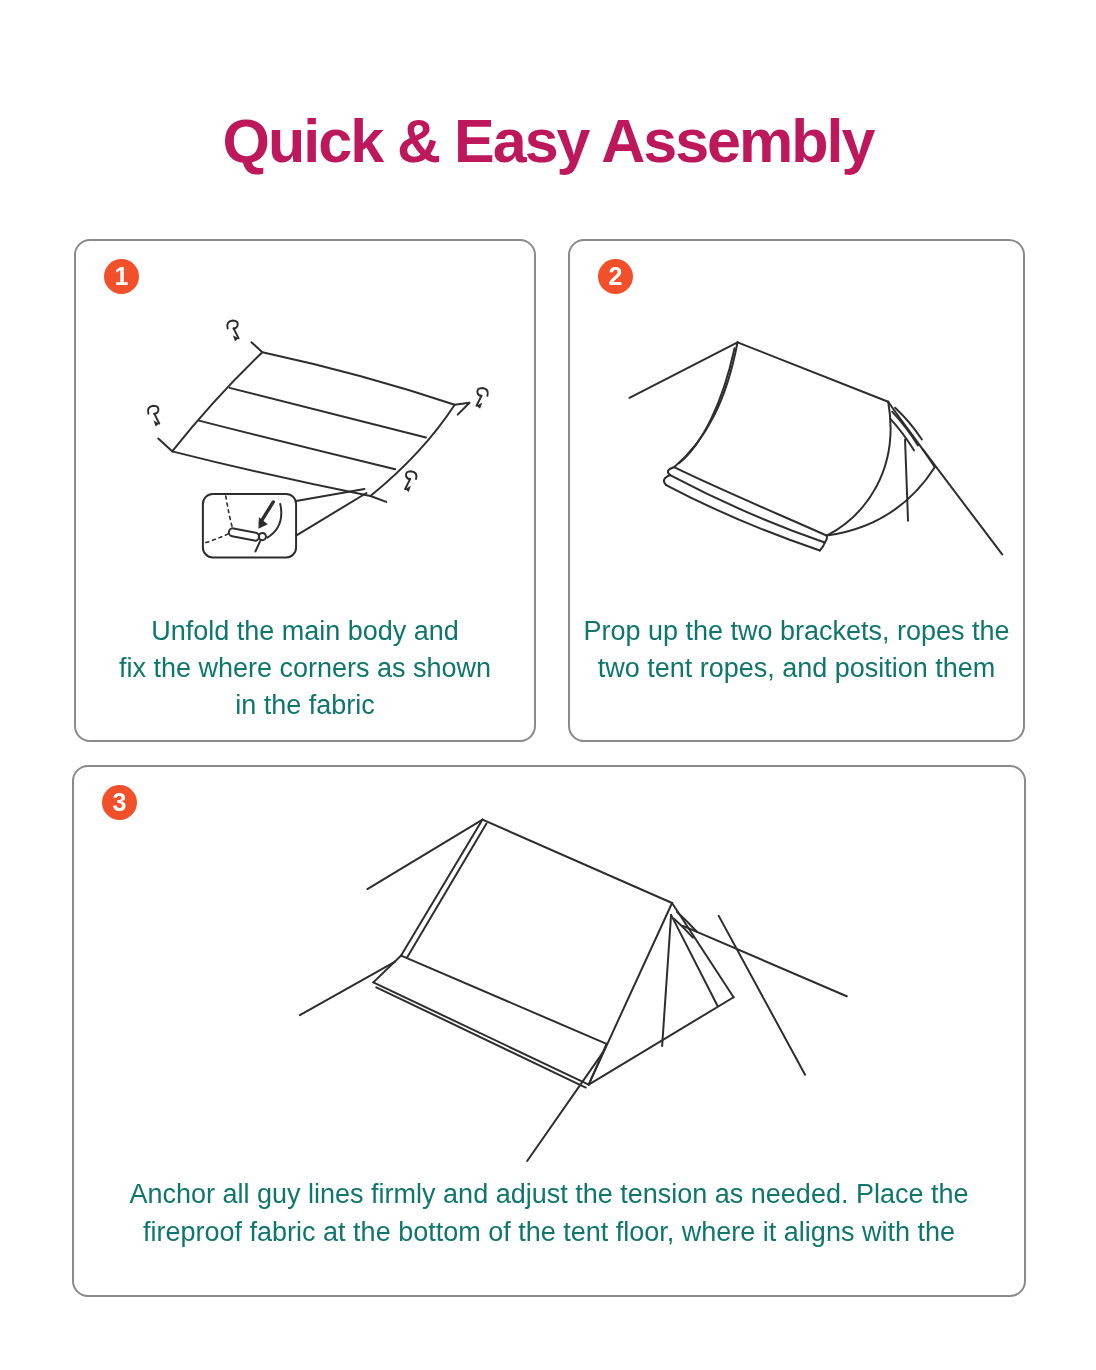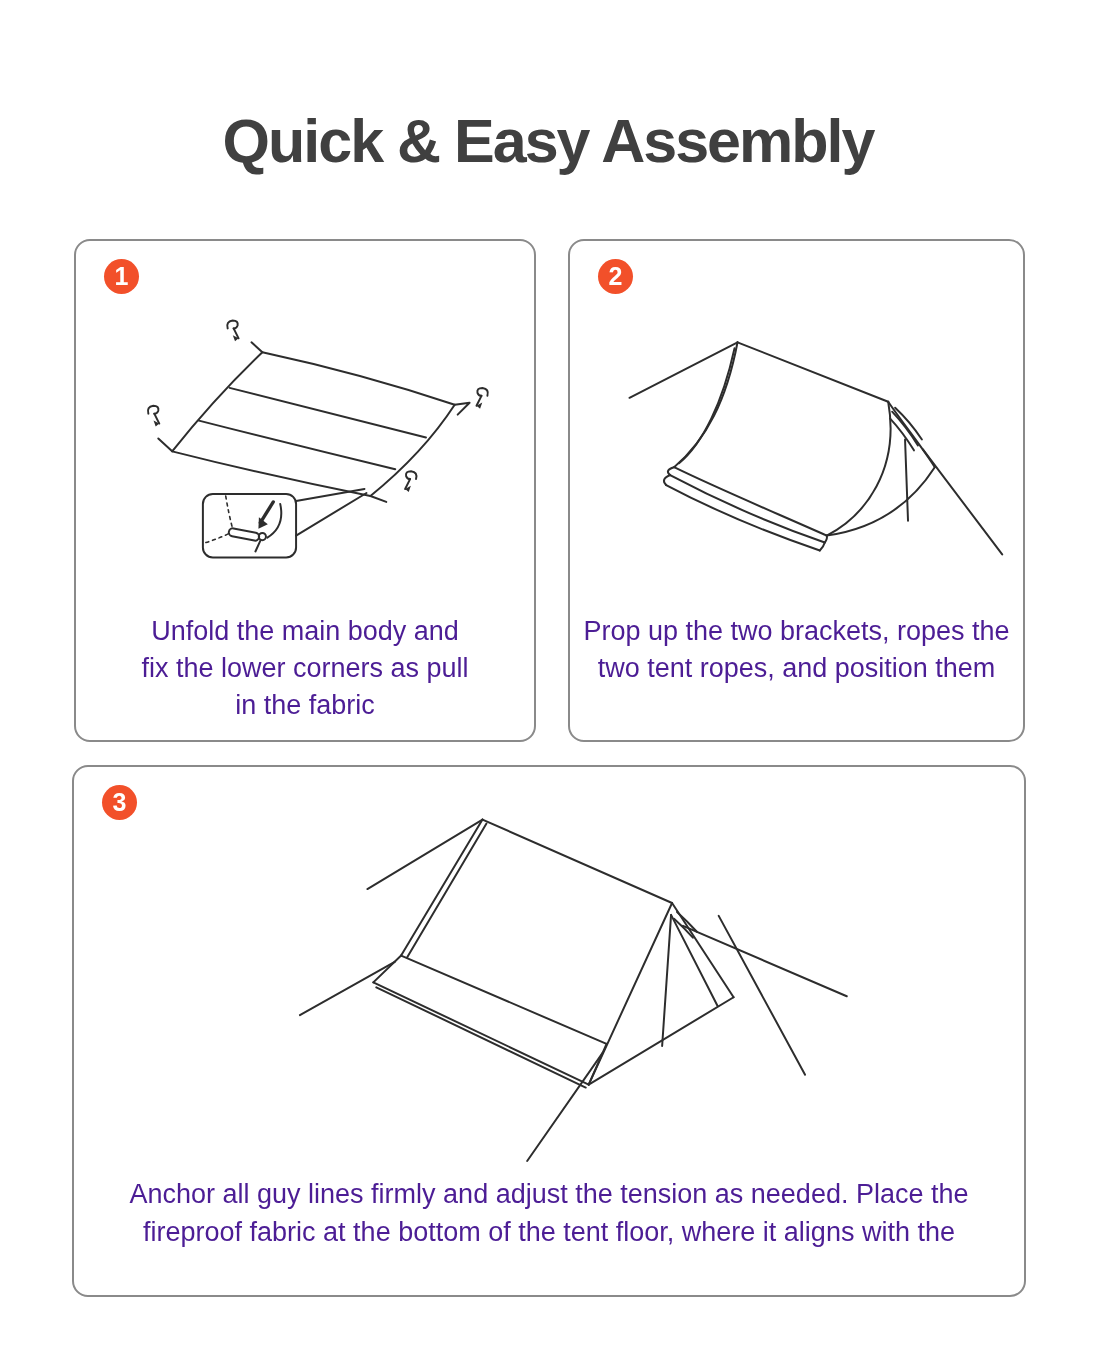--- a/index.html
+++ b/index.html
@@ -11,21 +11,21 @@
     overflow:hidden;
   }
   .title{
     position:absolute;
     top:108px;left:0;width:100%;
     margin:0;
     text-align:center;
     font-size:61px;
     font-weight:bold;
     letter-spacing:-2px;
-    color:#404040;
+    color:#be185d;
     line-height:1.1;
   }
   .panel{
     position:absolute;
     background:#ffffff;
     border:2px solid #8A8A8A;
     border-radius:16px;
     box-sizing:border-box;
   }
   .panel1{left:74px;top:239px;width:462px;height:503px;}
@@ -45,21 +45,21 @@
   }
   .illus{
     position:absolute;left:0;top:0;width:100%;height:100%;
     color:#2D2D2D;
   }
   .caption{
     position:absolute;
     left:8px;right:8px;
     margin:0;
     text-align:center;
-    color:#4c1d95;
+    color:#0f766e;
     font-size:27px;
     line-height:37px;
   }
   .panel1 .caption,.panel2 .caption{top:372px;}
   .panel3 .caption{top:408px;line-height:38px;}
   .cap-line{display:block;}
 </style>
 </head>
 <body>
 
@@ -105,21 +105,21 @@
         <line x1="199" y1="263" x2="186" y2="284" stroke-width="3.4"></line>
         <path d="M184,290 L184.5,278.5 L193.5,285.5 Z" fill="currentColor" stroke="none"></path>
         <path d="M206,265 Q211,288 193,299"></path>
       </g>
     </svg>
     <div class="badge">
       <span>1</span>
     </div>
     <p class="caption">
       <span class="cap-line">Unfold the main body and</span>
-      <span class="cap-line">fix the lower corners as pull</span>
+      <span class="cap-line">fix the where corners as shown</span>
       <span class="cap-line">in the fabric</span>
     </p>
   </section>
 
   <section class="panel panel2">
     <svg class="illus" viewBox="0 0 457 503" aria-hidden="true">
       <g fill="none" stroke="currentColor" stroke-width="2" stroke-linecap="round" stroke-linejoin="round">
 
         <path d="M169,102 L321,162"></path>
 

